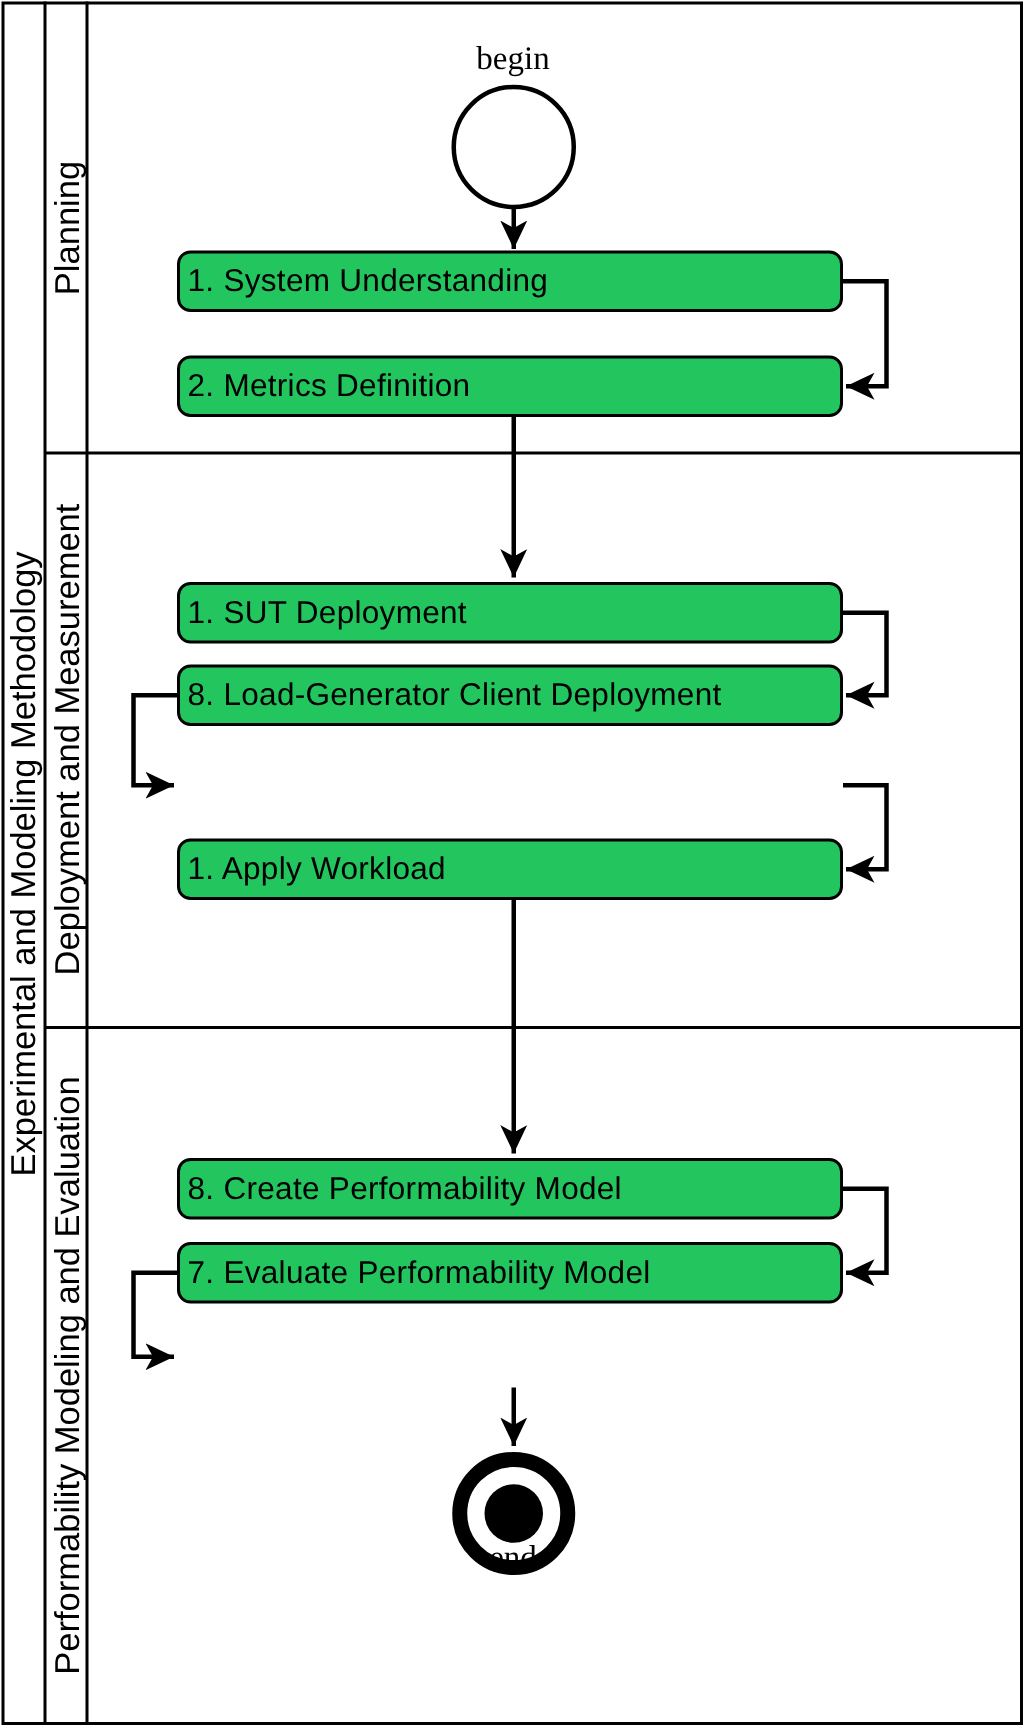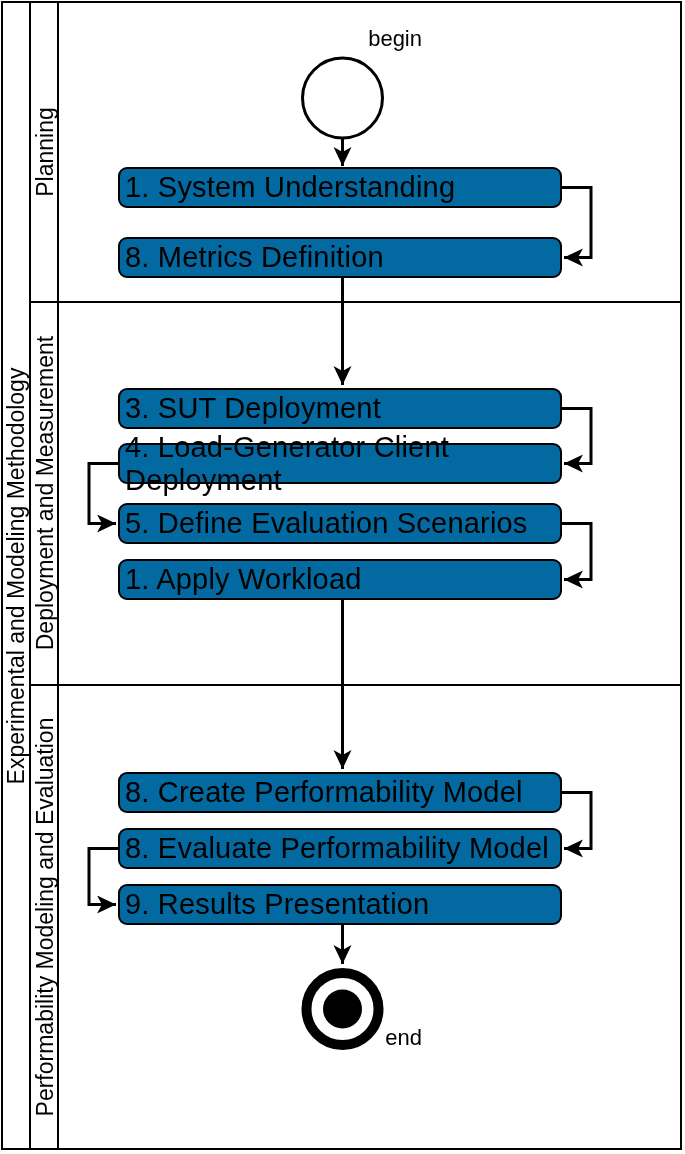--- a/index.html
+++ b/index.html
@@ -39,31 +39,32 @@
     line-height:1;
     transform:translate(-50%,-50%) rotate(-90deg);
   }
   
   .activity {
     position:absolute;
     left:118px; width:444px; height:41px;
     box-sizing:border-box;
     border:2px solid #000;
     border-radius:9px;
-    background:#0369a1;
+    background:#22c55e;
     display:flex; align-items:center;
     padding-left:5px;
-    font-size:29px;
+    font-size:21px;
     letter-spacing:0.2px;
   }
   .node-label {
     position:absolute;
     width:160px;
-    text-align:right;
+    text-align:center;
     font-size:22px;
+    font-family:Liberation Serif, serif;
   }
   svg { position:absolute; left:0; top:0; }
 </style>
 </head>
 <body>
 
 <div id="canvas">
 
   <div class="frame"></div>
   <div class="col col-methodology"></div>
@@ -106,22 +107,20 @@
     <path d="M342.5,925 L342.5,964" stroke="#000" stroke-width="3" fill="none" marker-end="url(#arrow)"></path>
 
     <circle cx="342.5" cy="1009" r="36" fill="#ffffff" stroke="#000" stroke-width="10"></circle>
     <circle cx="342.5" cy="1009" r="19.5" fill="#000000"></circle>
   </svg>
 
   <div class="node-label" style="left:262px; top:26px">begin</div>
   <div class="node-label" style="left:262px; top:1025px">end</div>
 
   <div class="activity" style="top:167px">1. System Understanding</div>
-  <div class="activity" style="top:237px">8. Metrics Definition</div>
-  <div class="activity" style="top:388px">3. SUT Deployment</div>
-  <div class="activity" style="top:443px">4. Load-Generator Client Deployment</div>
-  <div class="activity" style="top:503px">5. Define Evaluation Scenarios</div>
+  <div class="activity" style="top:237px">2. Metrics Definition</div>
+  <div class="activity" style="top:388px">1. SUT Deployment</div>
+  <div class="activity" style="top:443px">8. Load-Generator Client Deployment</div>
   <div class="activity" style="top:559px">1. Apply Workload</div>
   <div class="activity" style="top:772px">8. Create Performability Model</div>
-  <div class="activity" style="top:828px">8. Evaluate Performability Model</div>
-  <div class="activity" style="top:884px">9. Results Presentation</div>
+  <div class="activity" style="top:828px">7. Evaluate Performability Model</div>
 
 </div>
 
 </body></html>

